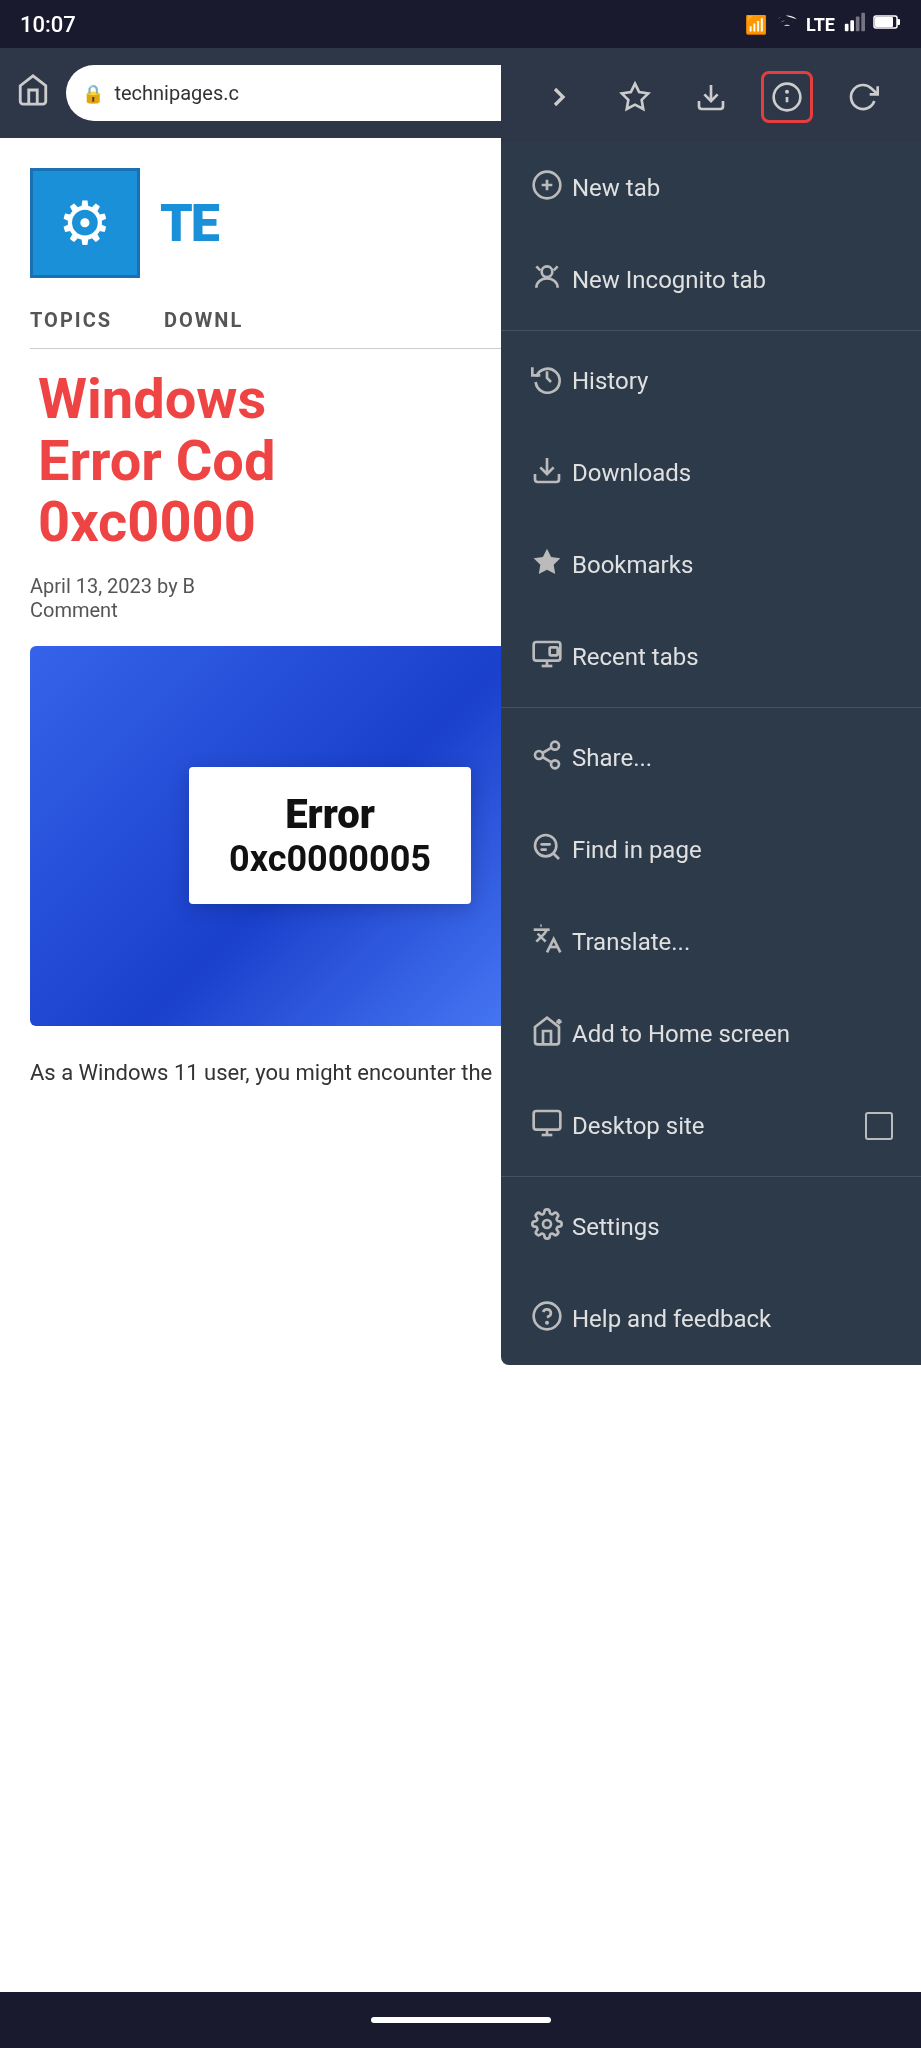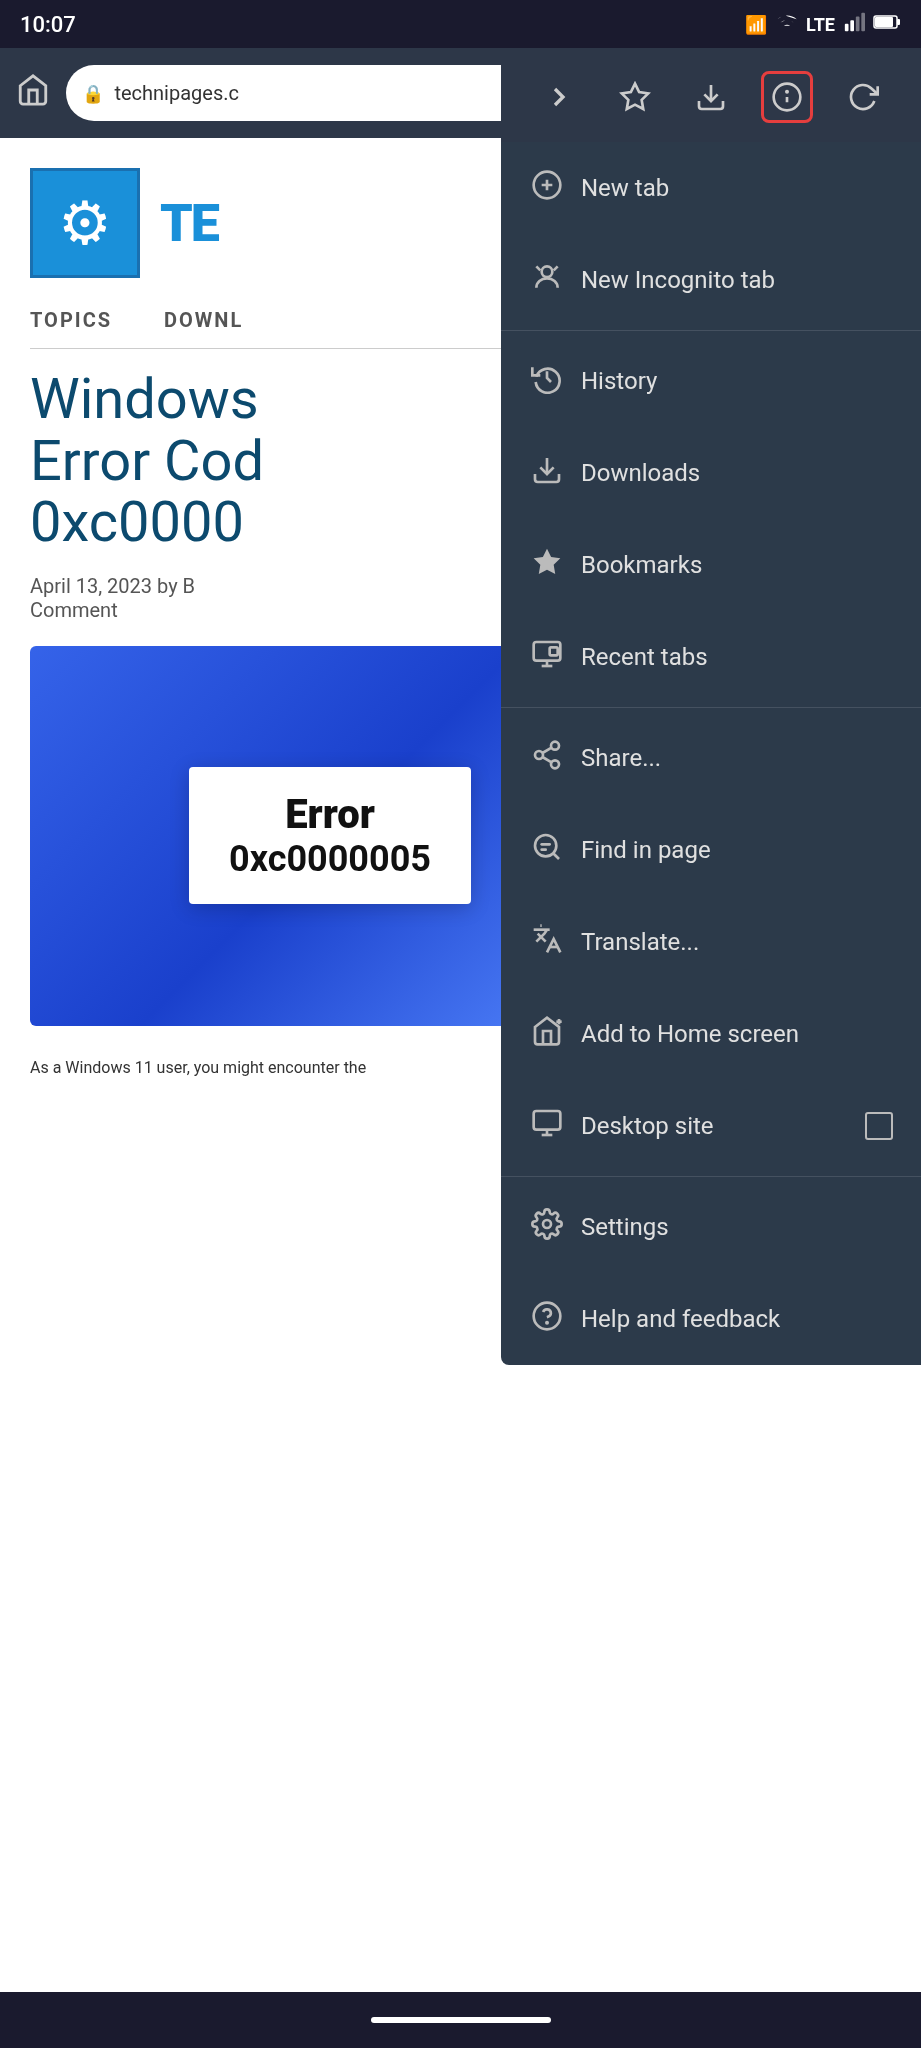--- a/index.html
+++ b/index.html
@@ -137,25 +137,26 @@
     }
     .topics-nav span {
       font-size: 20px;
       font-weight: 700;
       color: #555;
       letter-spacing: 2px;
     }
 
     .article-title {
       font-size: 56px;
-      font-weight: 400;
-      color: #0c4a6e;
+      font-weight: 700;
+      color: #ef4444;
       line-height: 1.1;
       margin-bottom: 20px;
       max-width: 240px;
+      margin-left: 8px;
     }
 
     .article-meta {
       font-size: 20px;
       color: #555;
       margin-bottom: 24px;
     }
 
     .article-image {
       width: 100%;
@@ -197,21 +198,21 @@
       align-items: center;
       justify-content: center;
       border: 2px solid rgba(255,255,255,0.5);
     }
     .corner-gear {
       font-size: 36px;
       color: #fff;
     }
 
     .article-intro {
-      font-size: 16px;
+      font-size: 22px;
       color: #333;
       line-height: 1.5;
       margin-top: 30px;
     }
 
     
     .bottom-bar {
       position: fixed;
       bottom: 0;
       width: 921px;
@@ -244,21 +245,21 @@
       padding: 0;
     }
 
     .menu-item {
       display: flex;
       align-items: center;
       padding: 0 28px;
       height: 92px;
       cursor: pointer;
       color: #e0e0e0;
-      gap: 16px;
+      gap: 7px;
       position: relative;
     }
 
     .menu-divider {
       height: 1px;
       background: rgba(255,255,255,0.12);
       margin: 4px 0;
     }
 
     .menu-icon {

